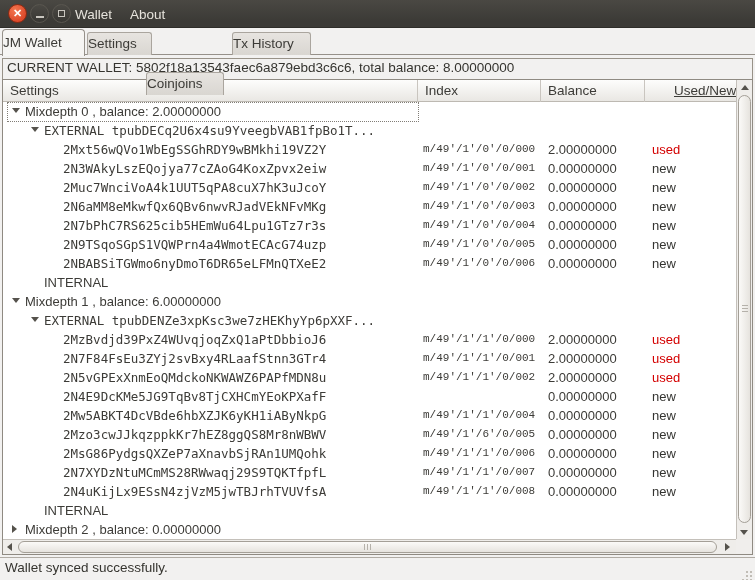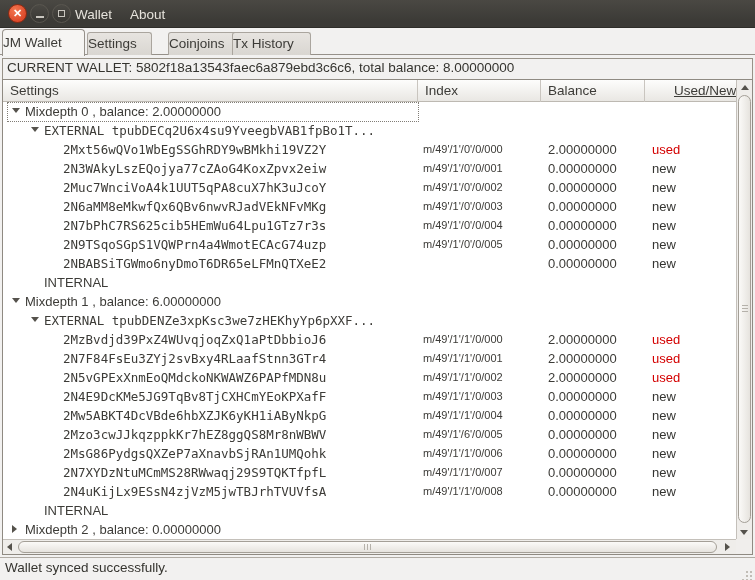--- a/index.html
+++ b/index.html
@@ -44,21 +44,21 @@
     background:linear-gradient(#fdfdfc,#e9e7e3); border-bottom:1px solid #bdb9b2; }
   .hcell { position:absolute; top:0; height:22px; font-size:13.5px; color:#3c3b37;
     line-height:21px; padding-left:7px; border-right:1px solid #c9c5bf; overflow:hidden; }
   .tree-body { position:absolute; top:22px; left:0; right:16px; bottom:15px;
     background:#fff; overflow:hidden; }
 
   .trow { position:relative; height:19px; line-height:19px; font-size:13px; color:#3c3b37;
     white-space:nowrap; }
   .cell { position:absolute; top:0; height:19px; overflow:visible; }
   .c-addr { left:0; width:415px; }
-  .c-idx  { left:420px; font-family:Liberation Sans, sans-serif; font-size:11px; }
+  .c-idx  { left:420px; font-family:Liberation Mono, monospace; font-size:11px; }
   .c-bal  { left:545px; font-size:13px; }
   .c-use  { left:649px; font-size:13px; }
   .mono   { font-family:"DejaVu Sans Mono", monospace; font-size:12.5px; }
   .addr-text { position:absolute; top:0; }
   .lvl0 .addr-text { left:22px; } .lvl1 .addr-text { left:41px; } .lvl2 .addr-text { left:60px; }
   .expander { position:absolute; top:6px; width:0; height:0; }
   .exp-open   { border-left:4px solid transparent; border-right:4px solid transparent;
     border-top:5px solid #55524c; }
   .exp-closed { border-top:4px solid transparent; border-bottom:4px solid transparent;
     border-left:5px solid #55524c; top:5px; }
@@ -116,21 +116,21 @@
     </div>
     <div class="menubar">
       <span class="menu-item">Wallet</span>
       <span class="menu-item">About</span>
     </div>
   </div>
 
   <div class="tabbar">
     <div class="tab tab-active" style="left:2px; width:83px;">JM Wallet</div>
     <div class="tab tab-inactive" style="left:87px; width:65px;">Settings</div>
-    <div class="tab tab-inactive" style="left:168px; width:78px;">Coinjoins</div>
+    <div class="tab tab-inactive" style="left:146px; width:78px;margin-top:40px;">Coinjoins</div>
     <div class="tab tab-inactive" style="left:232px; width:79px;">Tx History</div>
   </div>
 
   <div class="pane">
     <div class="wallet-label">CURRENT WALLET: 5802f18a13543faec6a879ebd3c6c6, total balance: 8.00000000</div>
 
     <div class="tree">
       <div class="tree-header">
         <div class="hcell" style="left:0; width:415px;">Settings</div>
         <div class="hcell" style="left:415px; width:123px;">Index</div>
@@ -202,20 +202,21 @@
               <span class="addr-text mono">2N9TSqoSGpS1VQWPrn4a4WmotECAcG74uzp</span>
             </div>
             <div class="cell c-idx">m/49'/1'/0'/0/005</div>
             <div class="cell c-bal">0.00000000</div>
             <div class="cell c-use" style="color: rgb(52, 52, 49);">new</div>
           </div>
           <div class="trow lvl2">
             <div class="cell c-addr">
               <span class="addr-text mono">2NBABSiTGWmo6nyDmoT6DR65eLFMnQTXeE2</span>
             </div>
+            <div class="cell c-idx">m/49'/1'/0'/0/006</div>
             <div class="cell c-bal">0.00000000</div>
             <div class="cell c-use" style="color: rgb(52, 52, 49);">new</div>
           </div>
           <div class="trow lvl1">
             <div class="cell c-addr">
               <span class="addr-text">INTERNAL</span>
             </div>
             <div class="cell c-idx"></div>
             <div class="cell c-bal"></div>
             <div class="cell c-use"></div>
@@ -259,21 +260,20 @@
               <span class="addr-text mono">2N5vGPExXnmEoQMdckoNKWAWZ6PAPfMDN8u</span>
             </div>
             <div class="cell c-idx">m/49'/1'/1'/0/002</div>
             <div class="cell c-bal">2.00000000</div>
             <div class="cell c-use" style="color: rgb(212, 0, 0);">used</div>
           </div>
           <div class="trow lvl2">
             <div class="cell c-addr">
               <span class="addr-text mono">2N4E9DcKMe5JG9TqBv8TjCXHCmYEoKPXafF</span>
             </div>
-            <div class="cell c-idx">m/49'/1'/1'/0/003</div>
             <div class="cell c-bal">0.00000000</div>
             <div class="cell c-use" style="color: rgb(52, 52, 49);">new</div>
           </div>
           <div class="trow lvl2">
             <div class="cell c-addr">
               <span class="addr-text mono">2Mw5ABKT4DcVBde6hbXZJK6yKH1iAByNkpG</span>
             </div>
             <div class="cell c-idx">m/49'/1'/1'/0/004</div>
             <div class="cell c-bal">0.00000000</div>
             <div class="cell c-use" style="color: rgb(52, 52, 49);">new</div>

